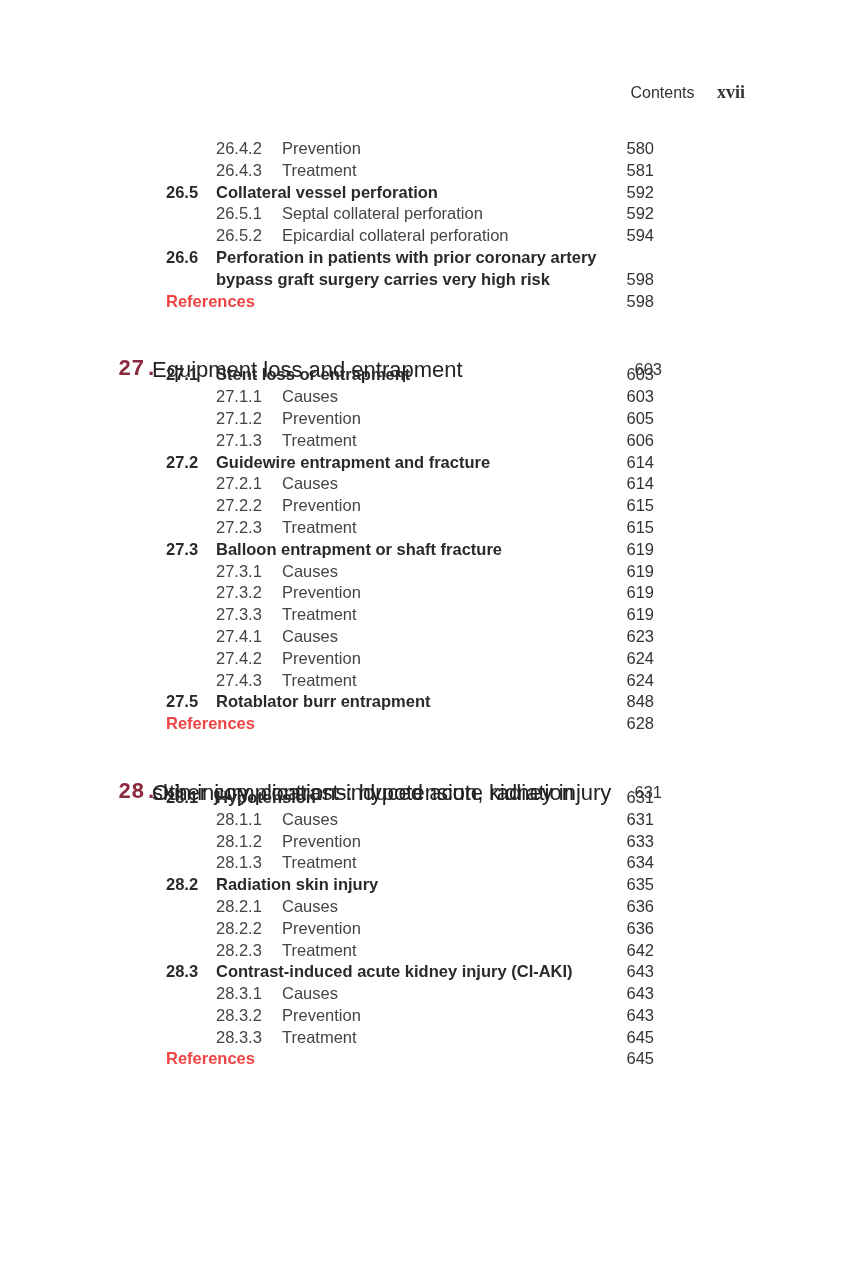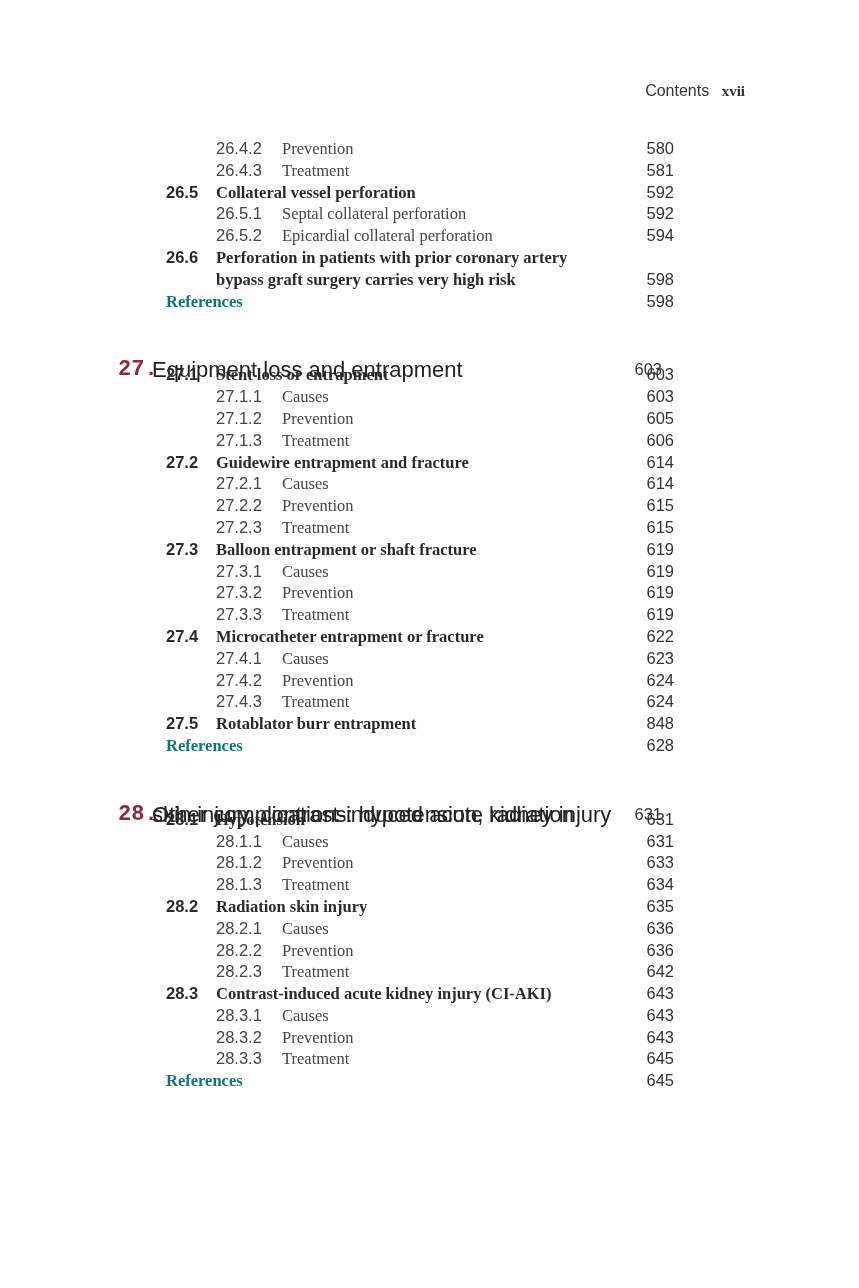--- a/index.html
+++ b/index.html
@@ -1,29 +1,29 @@
 <!DOCTYPE html>
 <html><head>
 <meta charset="utf-8">
 <style>
   html, body { margin: 0; padding: 0; background: #ffffff; }
   body { width: 859px; height: 1288px; position: relative; overflow: hidden;
          font-family: "Liberation Sans", sans-serif; color: #2a2a2a; }
   .running-head { position: absolute; top: 82px; right: 114px; font-size: 16px; color: #333; }
-  .running-head .folio { font-weight: bold; margin-left: 8px; font-family: "Liberation Serif", serif; font-size: 15px; }
+  .running-head .folio { font-weight: bold; margin-left: 18px; font-family: "Liberation Serif", serif; font-size: 18px; }
   .toc { position: absolute; left: 0; top: 138px; width: 776px; }
   .row { position: relative; height: 21.8px; line-height: 21.8px; font-size: 16.5px; }
   .row .num { position: absolute; }
-  .row .title { position: absolute; white-space: nowrap; font-family: Liberation Serif, serif; }
-  .row .page { position: absolute; right: 102px; color: #333; }
+  .row .title { position: absolute; white-space: nowrap; }
+  .row .page { position: absolute; right: 122px; color: #333; }
   .lvl2 .num { left: 166px; font-weight: bold; color: #2a2a2a; }
   .lvl2 .title { left: 216px; font-weight: bold; color: #2a2a2a; }
   .lvl3 .num { left: 216px; color: #444; }
   .lvl3 .title { left: 282px; color: #444; }
-  .refs .title { left: 166px; font-weight: bold; color: #0f766e; }
+  .refs .title { left: 166px; font-weight: bold; color: #ef4444; }
   .chapter { position: relative; font-size: 22px; line-height: 27px; }
   .chapter .cnum { position: absolute; left: 118px; color: #8b2a3c; font-weight: bold; font-family: Liberation Mono, monospace; }
   .chapter .ctitle { position: absolute; left: 152px; color: #222; }
   .chapter .page { position: absolute; right: 114px; font-size: 16.5px; color: #333; }
   .gap-big { height: 44px; }
   .gap-small { height: 8px; }
 </style>
 </head>
 <body>
 
@@ -130,25 +130,20 @@
     <div class="row lvl3">
       <span class="num">27.3.2</span>
       <span class="title">Prevention</span>
       <span class="page">619</span>
     </div>
     <div class="row lvl3">
       <span class="num">27.3.3</span>
       <span class="title">Treatment</span>
       <span class="page">619</span>
     </div>
-    <div class="row lvl2">
-      <span class="num">27.4</span>
-      <span class="title">Microcatheter entrapment or fracture</span>
-      <span class="page">622</span>
-    </div>
     <div class="row lvl3">
       <span class="num">27.4.1</span>
       <span class="title">Causes</span>
       <span class="page">623</span>
     </div>
     <div class="row lvl3">
       <span class="num">27.4.2</span>
       <span class="title">Prevention</span>
       <span class="page">624</span>
     </div>

